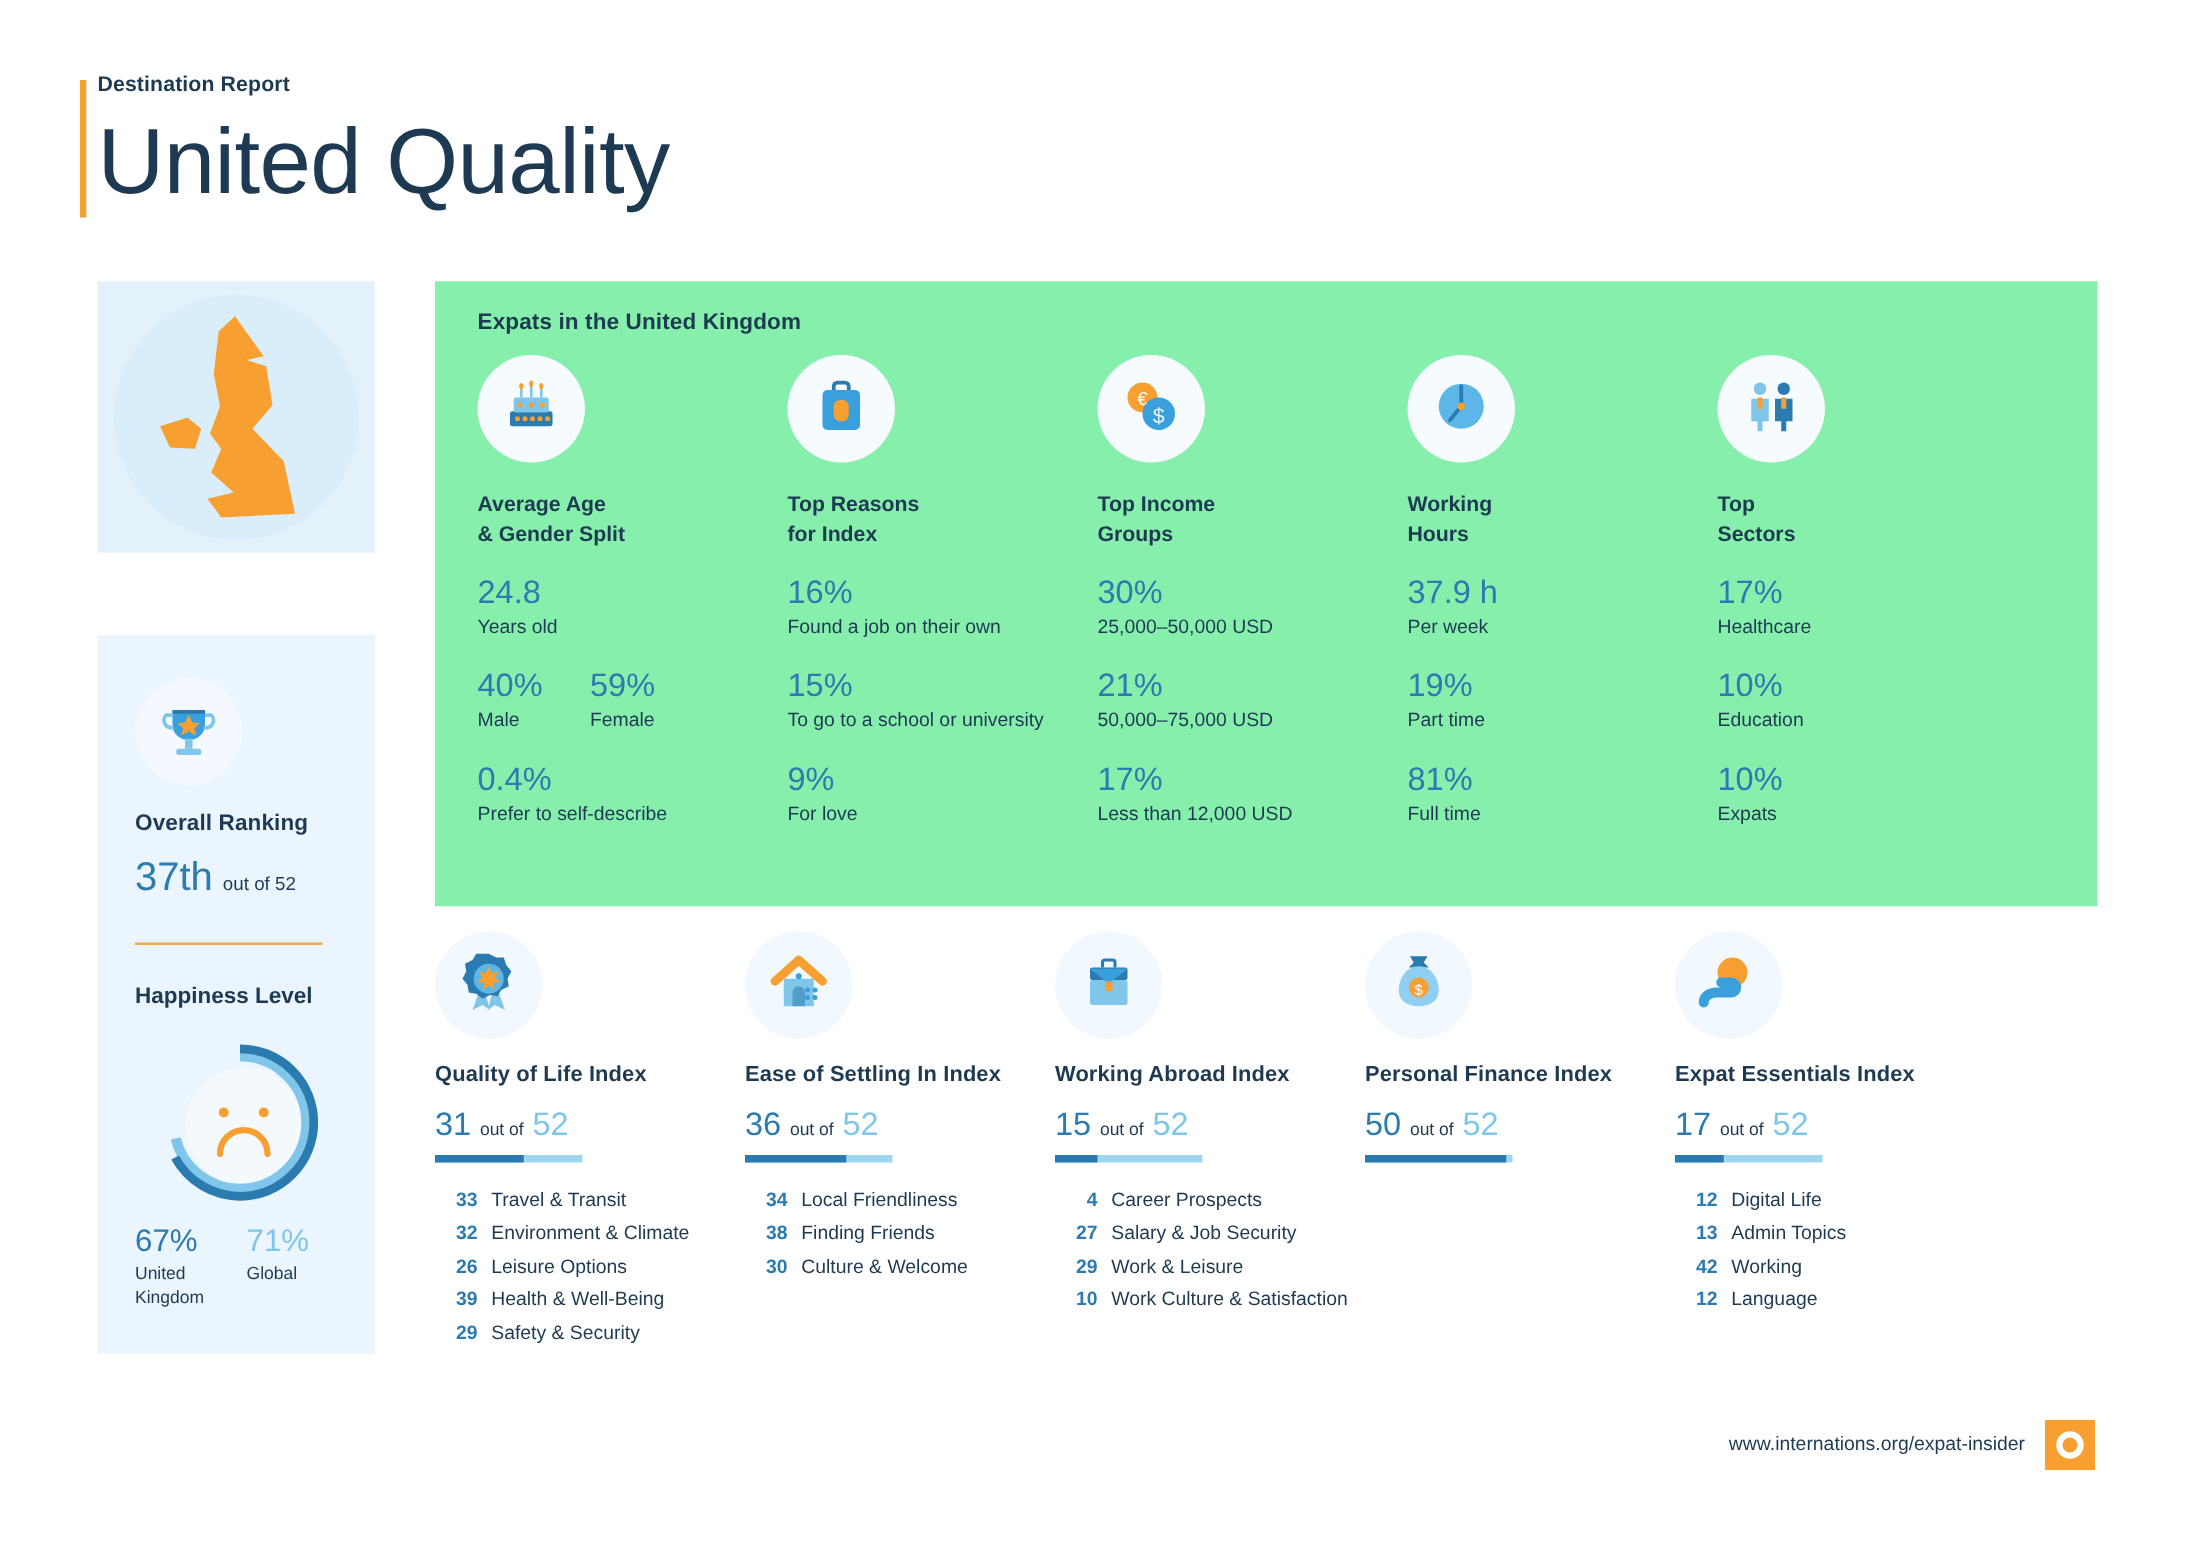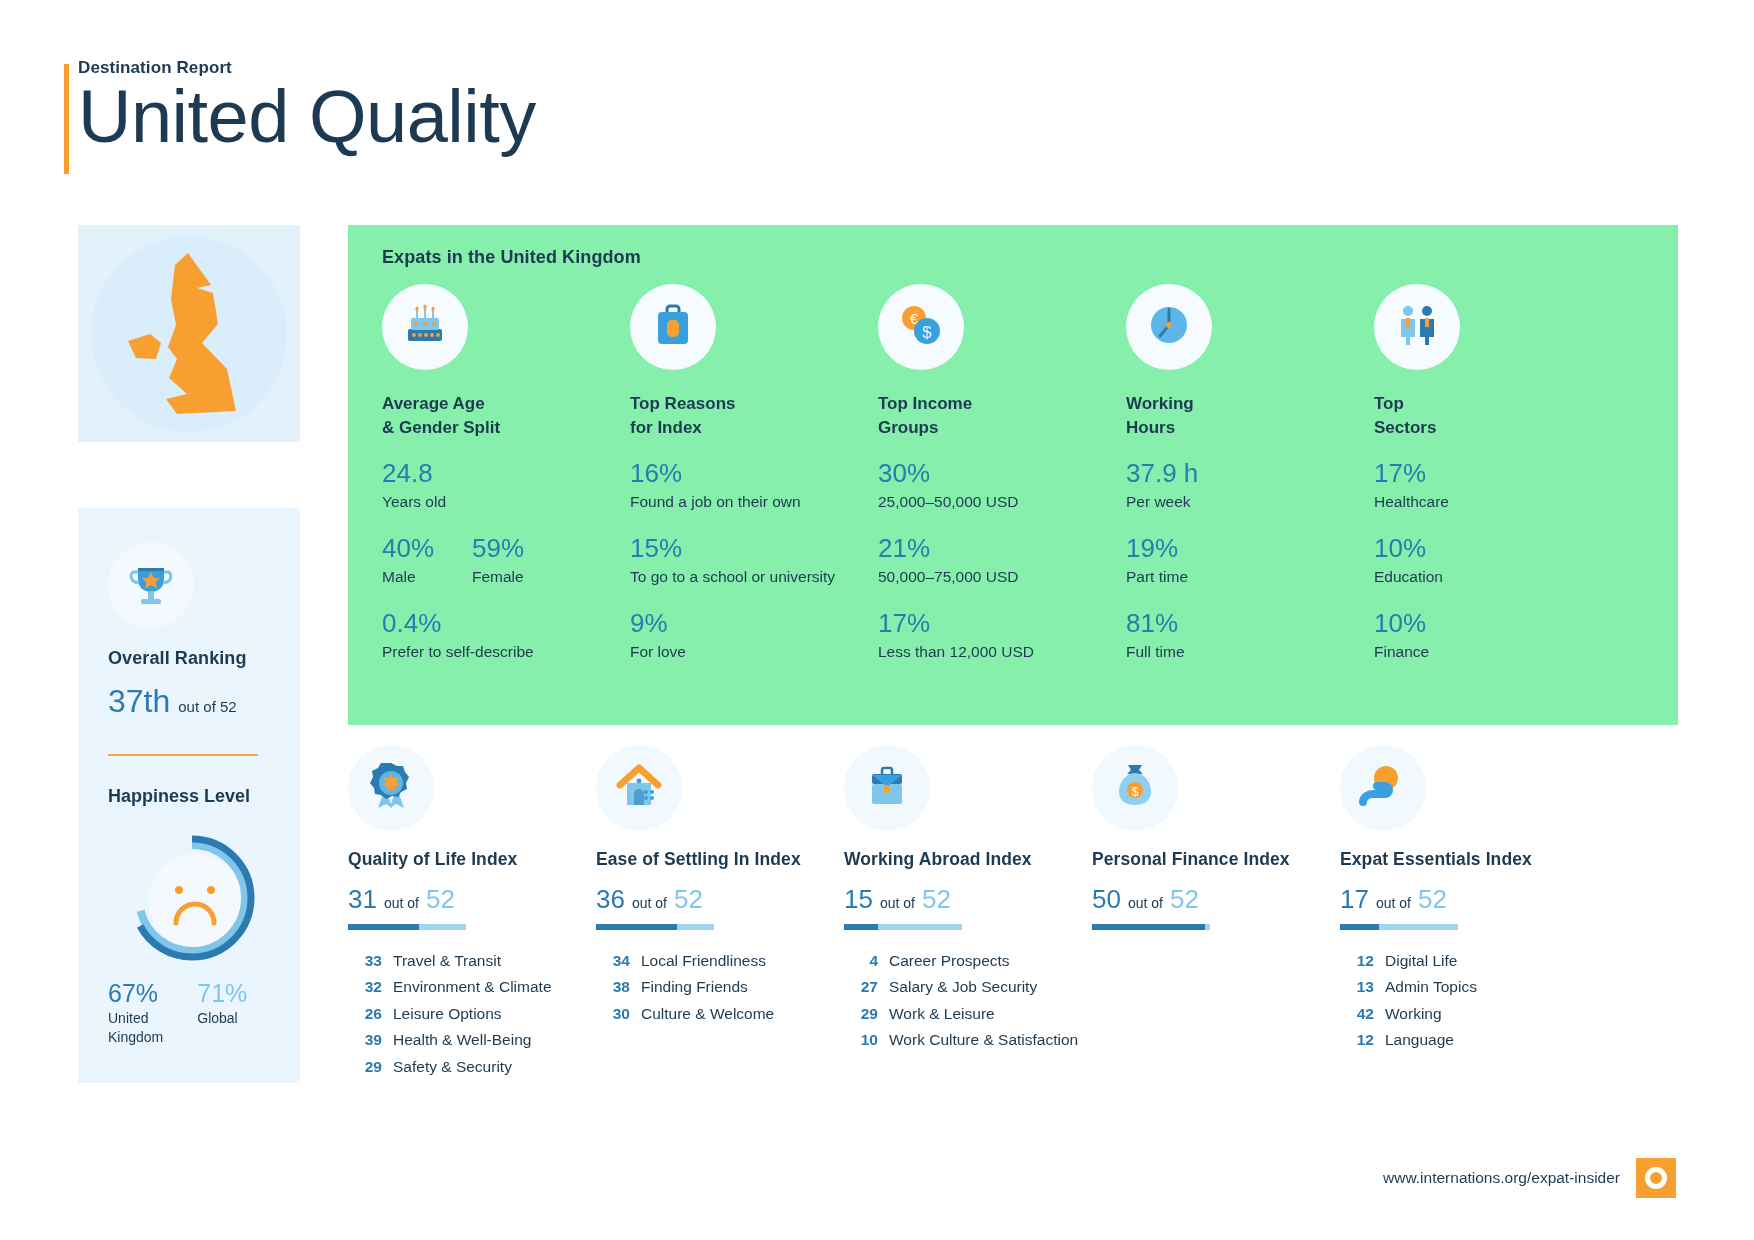--- a/index.html
+++ b/index.html
@@ -13,21 +13,21 @@
   .page { position: relative; width: 1754px; height: 1240px; }
 
   
   .header { position: absolute; left: 78px; top: 58px; }
   .header .rule {
     position: absolute; left: -14px; top: 6px;
     width: 5px; height: 110px; background: #f7a031;
   }
   .kicker {
     font-size: 17px; font-weight: 700; letter-spacing: .1px;
-    color: #1d3a52; margin-bottom: 0;
+    color: #1d3a52; margin-bottom: 12px;
   }
   .title {
     font-size: 74px; font-weight: 300; letter-spacing: -0.5px;
     color: #1d3a52; line-height: 1.05;
   }
 
   
   .map-card {
     position: absolute; left: 78px; top: 225px;
     width: 222px; height: 217px;
@@ -105,21 +105,21 @@
   .idx-of { font-size: 14px; color: #1d3a52; }
   .idx-total { font-size: 26px; font-weight: 400; color: #7fc6ea; }
   .idx-bar { width: 118px; height: 6px; background: #9ed6f0; margin-bottom: 20px; position: relative; }
   .idx-bar-fill { position: absolute; left: 0; top: 0; height: 6px; background: #2b7bb0; }
   .sub-list { }
   .sub-item { display: flex; margin-bottom: 4px; font-size: 15.5px; line-height: 1.45; }
   .sub-num { width: 34px; text-align: right; font-weight: 700; color: #2b7bb0; flex: none; }
   .sub-lab { margin-left: 11px; color: #1d3a52; }
 
   
-  .footer { position: absolute; right: 78px; bottom: 42px; display: flex; align-items: center; gap: 16px; }
+  .footer { position: absolute; right: 78px; bottom: 64px; display: flex; align-items: center; gap: 16px; }
   .footer-url { font-size: 15.5px; color: #1d3a52; }
   .footer-logo {
     width: 40px; height: 40px; background: #f7a031;
     display: flex; align-items: center; justify-content: center;
   }
   .footer-logo .ring {
     width: 22px; height: 22px; border-radius: 50%;
     border: 5px solid #ffffff;
   }
 </style>
@@ -326,21 +326,21 @@
           <div class="stat-block">
             <div class="stat-val">17%</div>
             <div class="stat-lab">Healthcare</div>
           </div>
           <div class="stat-block">
             <div class="stat-val">10%</div>
             <div class="stat-lab">Education</div>
           </div>
           <div class="stat-block">
             <div class="stat-val">10%</div>
-            <div class="stat-lab">Finance</div>
+            <div class="stat-lab">Expats</div>
           </div>
         </div>
       </div>
   </div>
 
   <div class="index-row" id="index-row">
       <div class="index-col">
         <div class="idx-icon idx-icon-bg">
           <span><svg width="52" height="56" viewBox="0 0 52 56">
               <path d="M18 36l-5 14 8-4 6 4-4-14z" fill="#7fc6ea"></path>

